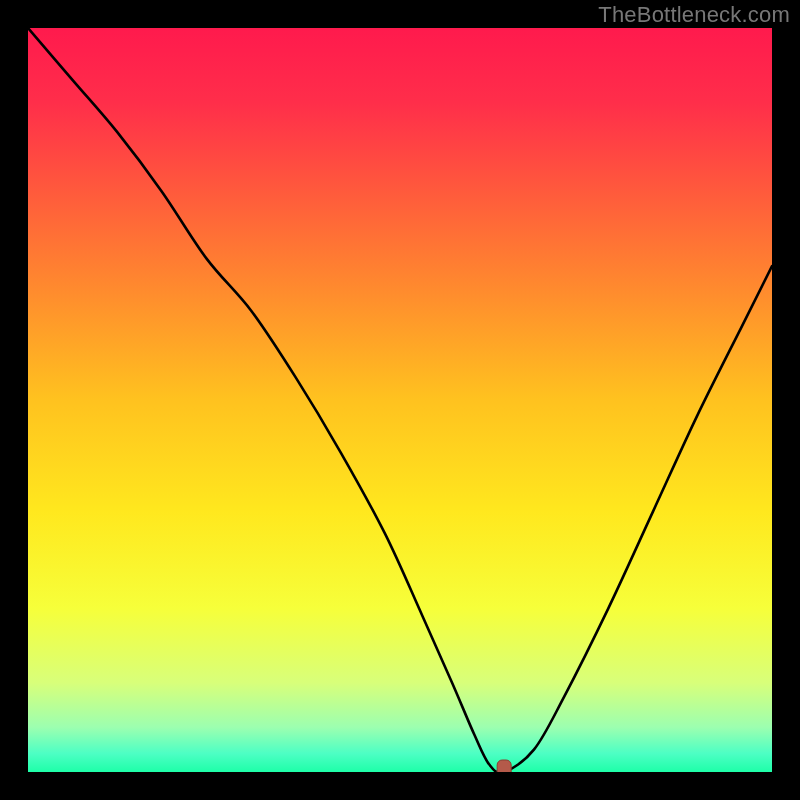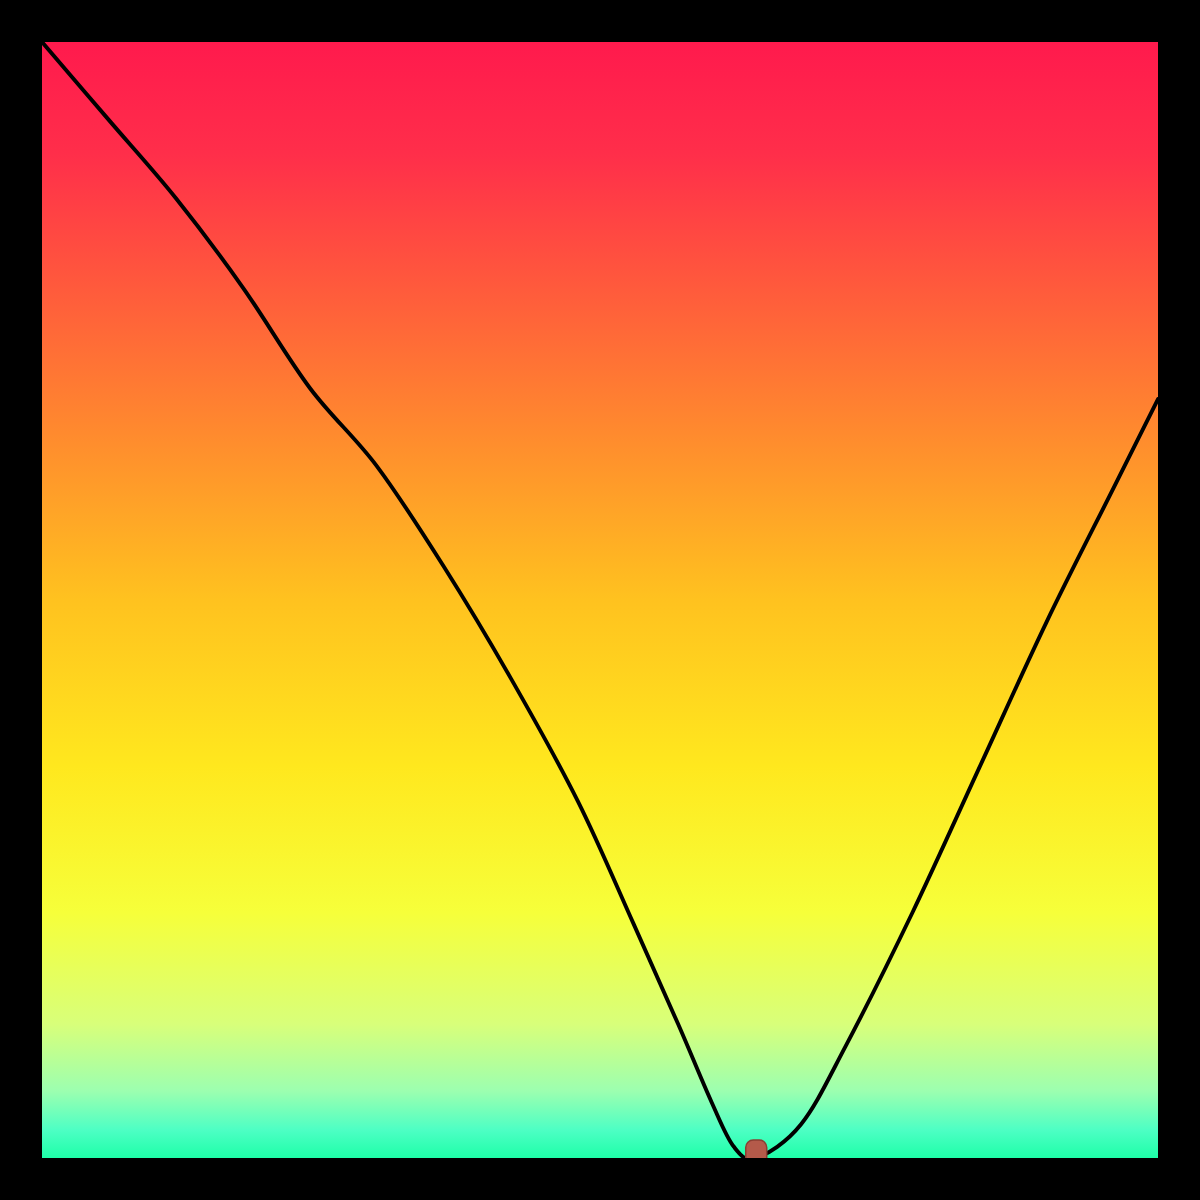--- a/index.html
+++ b/index.html
@@ -38,20 +38,21 @@
   }
   svg {
     display: block;
   }
 </style>
 </head>
 <body>
 
 <div class="frame">
 
+  <div class="watermark">TheBottleneck.com</div>
 
   <div class="plot">
     <svg id="chart-svg" width="744" height="744" viewBox="0 0 744 744">
       <defs>
         <linearGradient id="bg-grad" x1="0" y1="0" x2="0" y2="1">
             <stop offset="0%" stop-color="#ff1a4d"></stop>
             <stop offset="10%" stop-color="#ff2e4a"></stop>
             <stop offset="22%" stop-color="#ff5a3c"></stop>
             <stop offset="35%" stop-color="#ff8a2e"></stop>
             <stop offset="50%" stop-color="#ffc21f"></stop>

